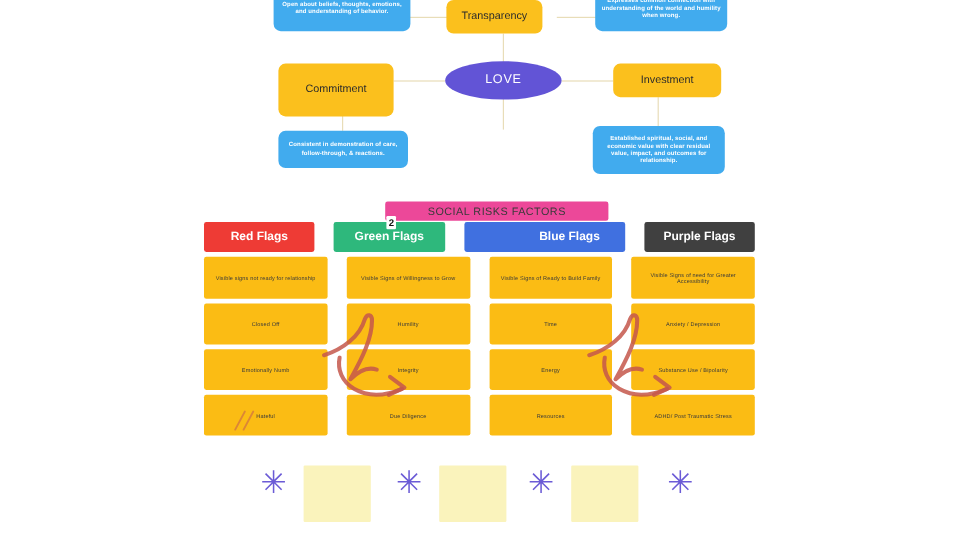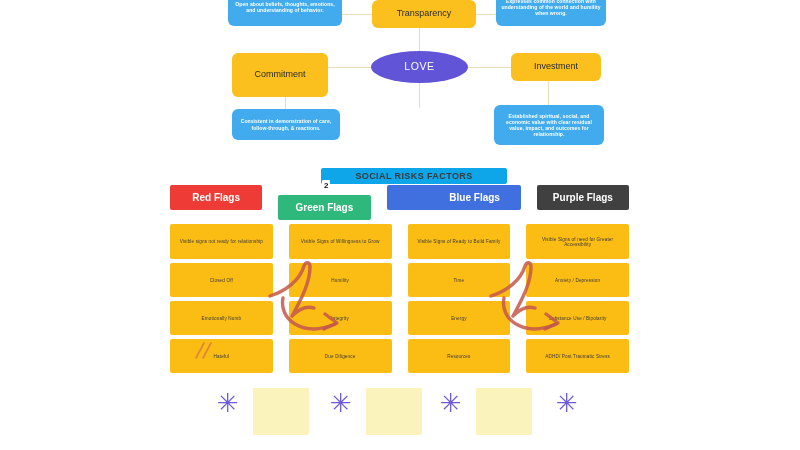--- a/index.html
+++ b/index.html
@@ -55,24 +55,24 @@
     background: #6254D6;
     color: #ffffff;
     border-radius: 50%;
     font-size: 10.5px;
     letter-spacing: .6px;
   }
 
   
   .banner {
     position: absolute;
-    background: #0ea5e9;
+    background: #ec4899;
     color: #3a3a3a;
     font-size: 9px;
-    font-weight: 700;
+    font-weight: 400;
     letter-spacing: .4px;
     display: flex;
     align-items: center;
     justify-content: center;
     border-radius: 2px;
   }
 
   
   .tbl {
     position: absolute;
@@ -94,21 +94,21 @@
     border-radius: 2px;
     padding: 2px 6px;
   }
   .hdr {
     height: 25px;
     color: #ffffff;
     font-size: 10px;
     font-weight: 700;
   }
   .hdr-red    { background: #EE3B35; }
-  .hdr-green  { background: #2EB87C; margin-top: 10px; }
+  .hdr-green  { background: #2EB87C; }
   .hdr-blue   { background: #4070E0; padding-left: 48px; }
   .hdr-purple { background: #404040; }
 
   .body-row .cell {
     background: #FBBC14;
     color: #3a3a3a;
     font-size: 4.6px;
     letter-spacing: .15px;
     height: 34px;
   }
@@ -168,21 +168,21 @@
   <div class="line h" style="left:328px; top:67px; width:43px;"></div>
   <div class="line h" style="left:468px; top:67px; width:43px;"></div>
   <div class="line v" style="left:419px; top:80px; height:28px;"></div>
   <div class="line v" style="left:285px; top:81px; height:28px;"></div>
   <div class="line v" style="left:548px; top:81px; height:24px;"></div>
 
   <div class="node node-blue" style="left:228px; top:-12px; width:114px; height:38px;">
     <span>Open about beliefs, thoughts, emotions, and understanding of behavior.</span>
   </div>
 
-  <div class="node node-yellow" style="left:372px; top:0px; width:104px; height:28px;text-align:right;">
+  <div class="node node-yellow" style="left:372px; top:0px; width:80px; height:28px;text-align:right;">
     <span>Transparency</span>
   </div>
 
   <div class="node node-blue" style="left:496px; top:-12px; width:110px; height:38px;">
     <span>Expresses common connection with understanding of the world and humility when wrong.</span>
   </div>
 
   <div class="node node-yellow" style="left:232px; top:53px; width:96px; height:44px;">
     <span>Commitment</span>
   </div>

